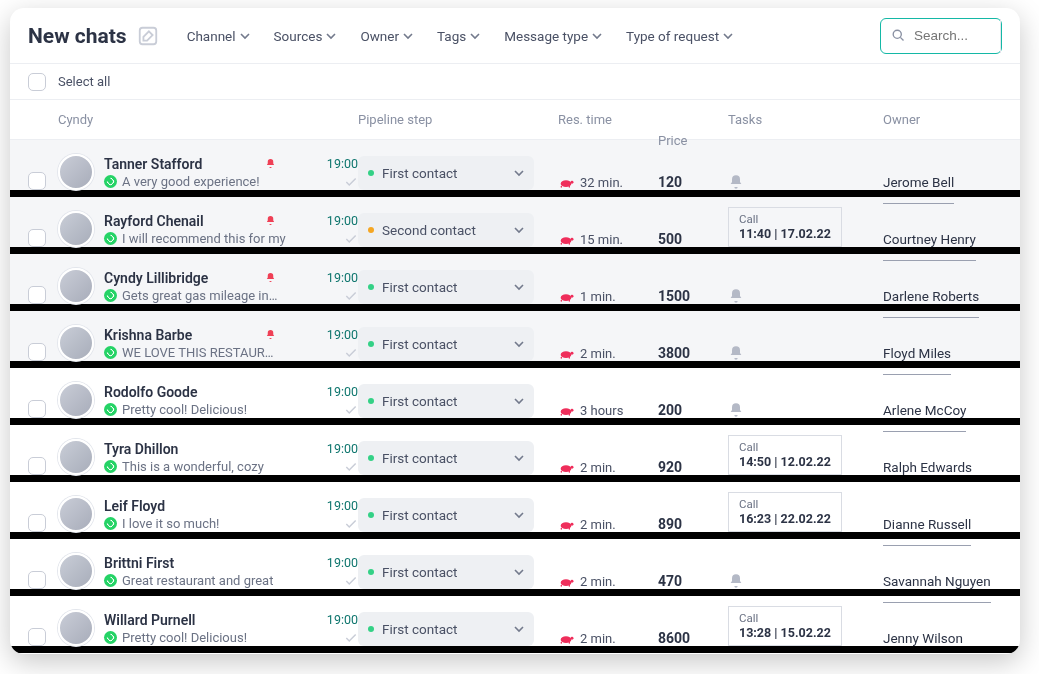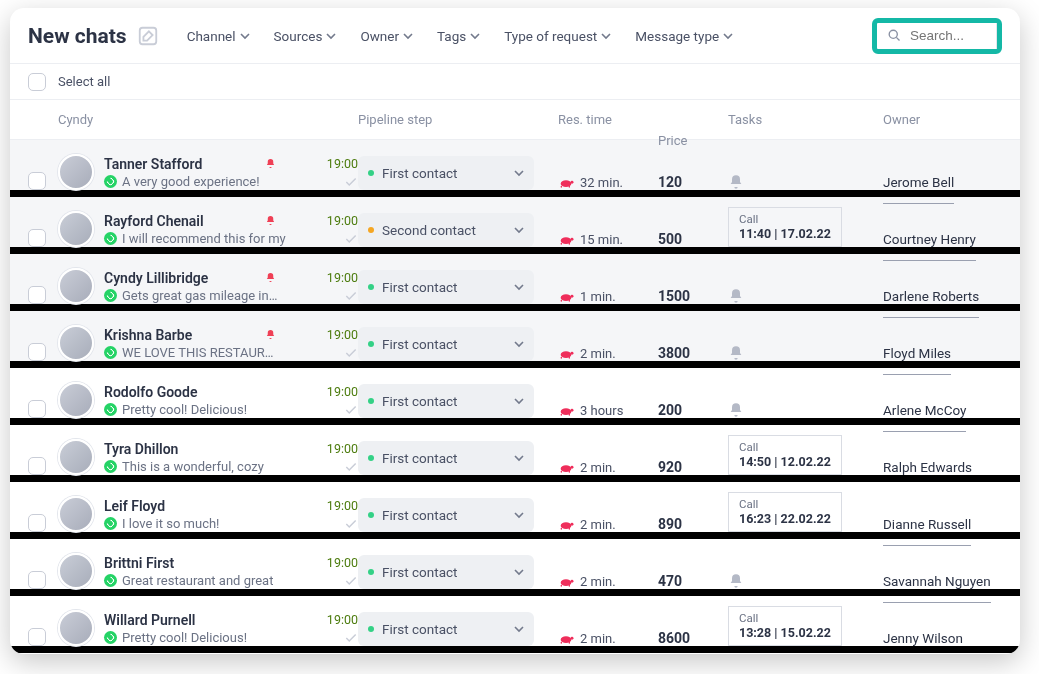--- a/index.html
+++ b/index.html
@@ -49,21 +49,21 @@
     padding: 6px 10px;
     border-radius: 6px;
     cursor: pointer;
     gap: 4px;
   }
   .chev { width: 10px; height: 10px; color: #737a8c; }
   .searchbox {
     margin-left: auto;
     display: flex;
     align-items: flex-start;
-    border: 5px solid #14b8a6;
+    border: 1px solid #14b8a6;
     border-radius: 6px;
     height: 36px;
   }
   .search-left {
     display: flex; align-items: center;
     padding: 0 10px;
     gap: 8px;
     border-right: 1px solid #e3e6ec;
     height: 100%;
     width: 120px;
@@ -147,21 +147,21 @@
   .wa::after { content:""; position:absolute; inset:3px; border:1.3px solid #fff; border-radius:50%; border-top-color:transparent; transform:rotate(-45deg);}
   .msg {
     font-size: 13px; color: #6b7284;
     white-space: nowrap; overflow: hidden; text-overflow: ellipsis;
     max-width: 170px;
   }
   .meta-col {
     width: 48px; text-align: right;
     display: flex; flex-direction: column; align-items: flex-end; gap: 4px;
   }
-  .time { font-size: 12.5px; color: #4d7c0f; margin-left: 48px; }
+  .time { font-size: 12.5px; color: #0f766e; margin-left: 48px; }
   .time-line { display:flex; align-items:center; gap:3px; }
   .bell-red { width: 11px; height: 11px; color: #ef4056; }
   .tick { width: 14px; height: 14px; color: #c9cdd7; }
 
   .pipe {
     width: 200px; flex-shrink: 0;
     padding-right: 24px;
   }
   .pipe-pill {
     display: flex; align-items: center;
@@ -241,27 +241,27 @@
             <path d="M1 3l4 4 4-4" fill="none" stroke="currentColor" stroke-width="1.6"></path>
           </svg>
         </div>
       <div class="filter">
           <span>Tags</span>
           <svg class="chev" viewBox="0 0 10 10">
             <path d="M1 3l4 4 4-4" fill="none" stroke="currentColor" stroke-width="1.6"></path>
           </svg>
         </div>
       <div class="filter">
-          <span>Type of request</span>
+          <span>Message type</span>
           <svg class="chev" viewBox="0 0 10 10">
             <path d="M1 3l4 4 4-4" fill="none" stroke="currentColor" stroke-width="1.6"></path>
           </svg>
         </div>
       <div class="filter">
-          <span>Message type</span>
+          <span>Type of request</span>
           <svg class="chev" viewBox="0 0 10 10">
             <path d="M1 3l4 4 4-4" fill="none" stroke="currentColor" stroke-width="1.6"></path>
           </svg>
         </div>
     </div>
     <div class="searchbox">
       <div class="search-left">
         <svg class="search-icon" viewBox="0 0 24 24" fill="none" stroke="currentColor" stroke-width="2.2">
             <circle cx="10" cy="10" r="6.5"></circle>
             <path d="M20 20l-5-5"></path>

